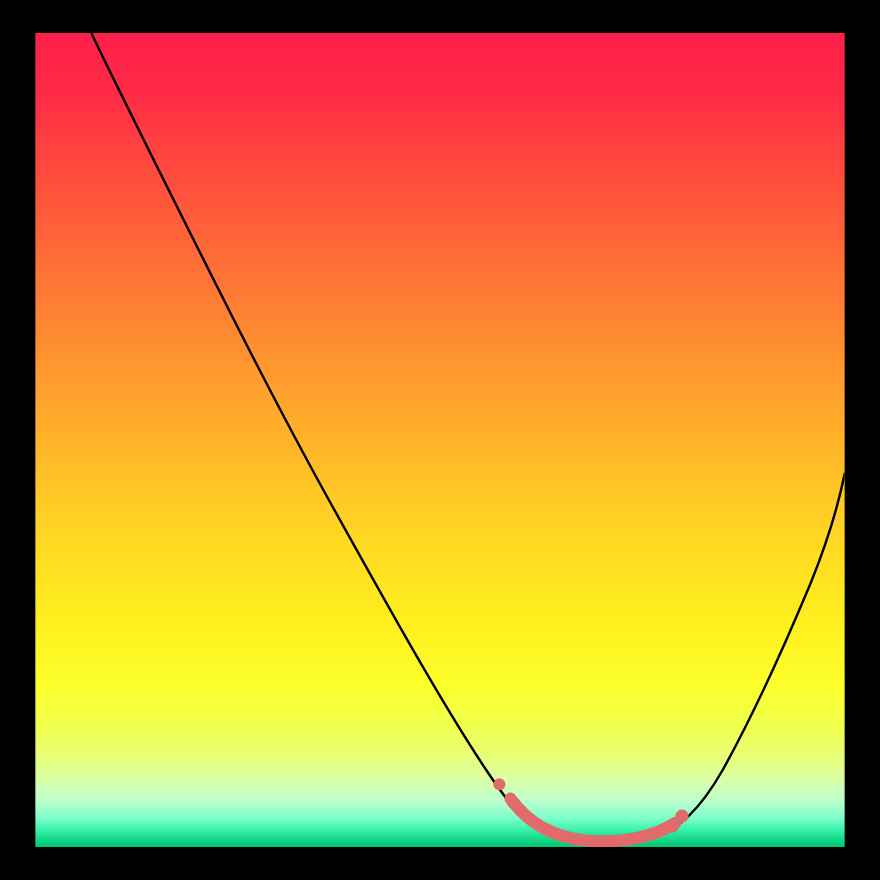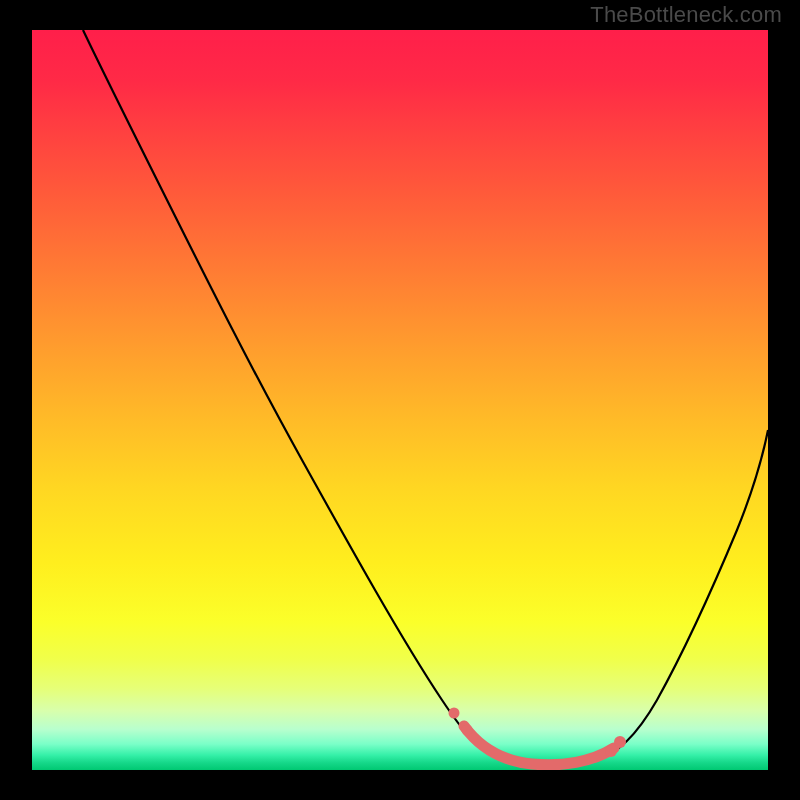--- a/index.html
+++ b/index.html
@@ -63,21 +63,20 @@
     position: absolute;
     inset: 0;
     width: 100%;
     height: 100%;
   }
 </style>
 </head>
 <body>
 
 <div class="frame">
-  <div class="watermark">TheBottleneck.com</div>
 
   <div class="plot-area">
     <div class="gradient"></div>
 
     <svg class="curve" viewBox="0 0 736 740" preserveAspectRatio="none">
       <path d="M 51 0
                C 70 40, 95 90, 130 160
                C 175 250, 220 340, 270 430
                C 320 520, 370 610, 410 670
                C 430 700, 445 720, 470 730

